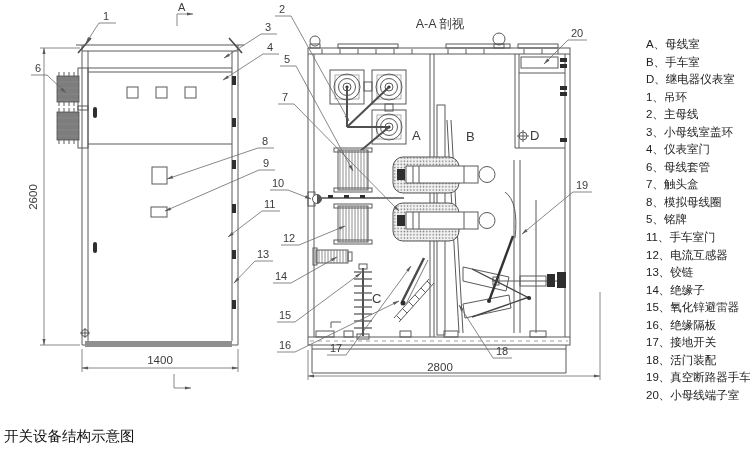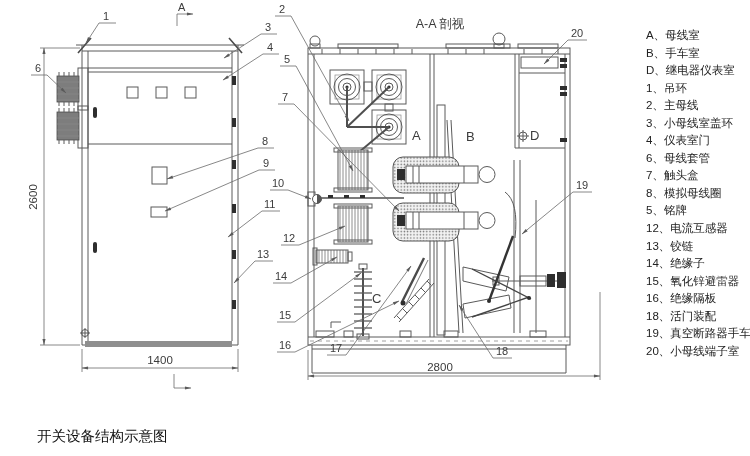--- a/index.html
+++ b/index.html
@@ -11,23 +11,23 @@
   .lnB{stroke:#4a4a4a;fill:none;stroke-width:1.6;}
   .bar{stroke:#4f4f4f;fill:none;stroke-width:2;}
   .ld{stroke:#6a6a6a;fill:none;stroke-width:.8;}
   .dim{stroke:#6a6a6a;fill:none;stroke-width:.8;}
   .blk{fill:#2e2e2e;stroke:none;}
   .gry{fill:#7d7d7d;stroke:#4a4a4a;stroke-width:.8;}
   .wht{fill:#ffffff;stroke:#5a5a5a;stroke-width:1;}
   .num{font-size:11px;}
   .cmp{font-size:13px;}
   .dimtx{font-size:11.5px;}
-  #legend{position:absolute;left:646px;top:27px;width:104px;font-size:11.5px;
+  #legend{position:absolute;left:646px;top:36px;width:104px;font-size:11.5px;
           line-height:17.55px;white-space:nowrap;color:#222;}
-  #title{position:absolute;left:4px;top:427px;font-size:14.5px;color:#111;margin-left:33px;}
+  #title{position:absolute;left:4px;top:427px;font-size:14.5px;color:#111;}
 </style>
 </head>
 <body>
 
 <div id="stage">
 
 <svg width="645" height="456" viewBox="0 0 645 456">
   <defs>
     <marker id="ar" viewBox="0 0 10 10" refX="9.5" refY="5" markerWidth="11" markerHeight="8" orient="auto-start-reverse">
       <path d="M0,2.6 L10,5 L0,7.4 z" fill="#5a5a5a"></path>
@@ -456,25 +456,27 @@
   <div>B、手车室</div>
   <div>D、继电器仪表室</div>
   <div>1、吊环</div>
   <div>2、主母线</div>
   <div>3、小母线室盖环</div>
   <div>4、仪表室门</div>
   <div>6、母线套管</div>
   <div>7、触头盒</div>
   <div>8、模拟母线圈</div>
   <div>5、铭牌</div>
+  <div>11、手车室门</div>
   <div>12、电流互感器</div>
   <div>13、铰链</div>
   <div>14、绝缘子</div>
   <div>15、氧化锌避雷器</div>
   <div>16、绝缘隔板</div>
+  <div>17、接地开关</div>
   <div>18、活门装配</div>
   <div>19、真空断路器手车</div>
   <div>20、小母线端子室</div>
 </div>
 
 <div id="title">开关设备结构示意图</div>
 
 </div>
 
 </body></html>

